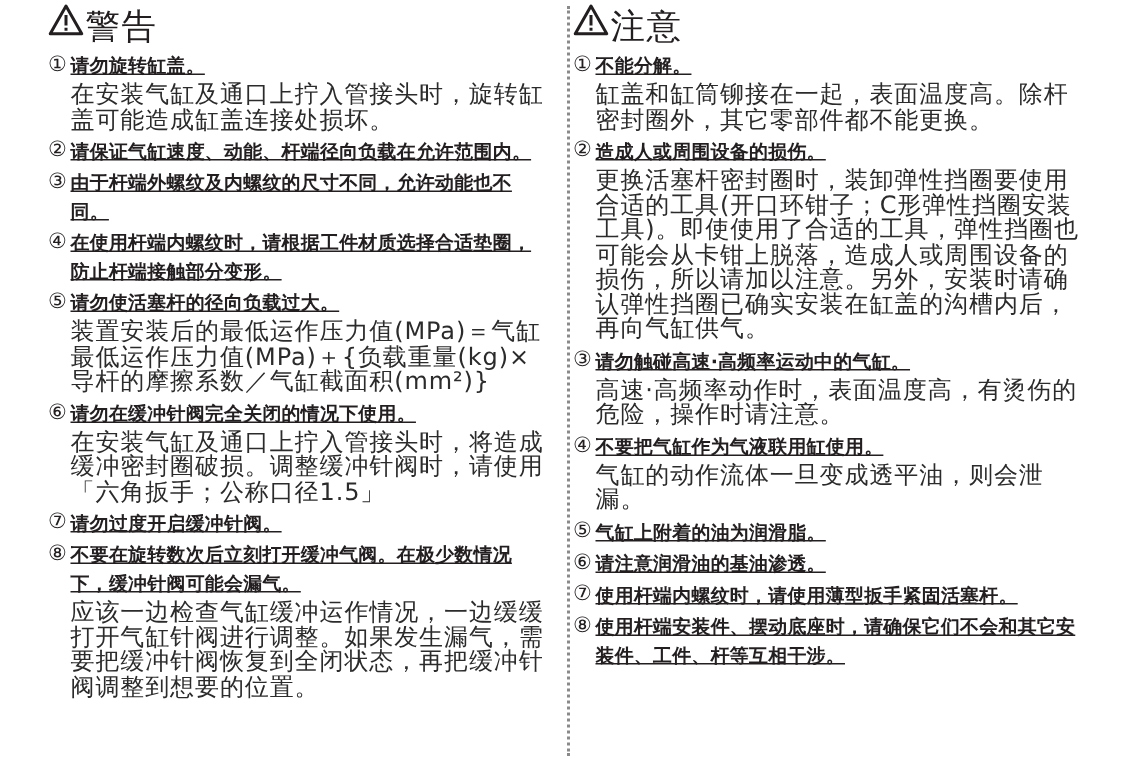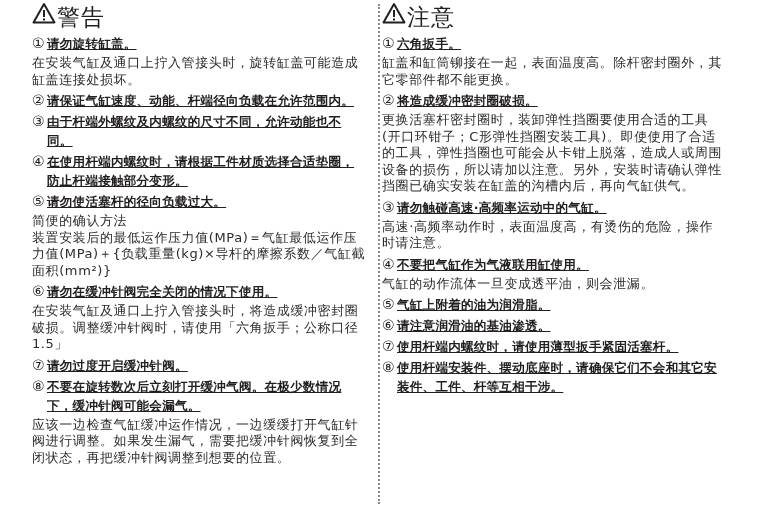--- a/index.html
+++ b/index.html
@@ -22,21 +22,21 @@
   }
   .warn-icon { width: 24px; height: 22px; margin-right: 1px; }
   .item { margin-top: 2px; }
   .item-head {
     display: flex; font-size: 12.6px; font-weight: bold; line-height: 19px;
     letter-spacing: 0.2px;
   }
   .num { flex: 0 0 auto; width: 15px; font-weight: normal; font-size: 14px; line-height: 19px; }
   .head-text { flex: 1; text-decoration: underline; }
   .item-body {
-    font-size: 13px; line-height: 16.5px;
+    margin-left: 15px; font-size: 16px; line-height: 16.5px;
     margin-top: 2px; margin-bottom: 3px; letter-spacing: 0.6px;
     color: #2b2b2b;
   }
   .item-body p { margin: 0; }
 </style>
 </head>
 <body>
 
 <div class="col col-left">
   <div class="section-title">
@@ -74,21 +74,20 @@
           <span class="num">④</span>
           <span class="head-text">在使用杆端内螺纹时，请根据工件材质选择合适垫圈，防止杆端接触部分变形。</span>
         </div>
       </div>
       <div class="item">
         <div class="item-head">
           <span class="num">⑤</span>
           <span class="head-text">请勿使活塞杆的径向负载过大。</span>
         </div>
         <div class="item-body">
-          <p>简便的确认方法</p>
           <p>装置安装后的最低运作压力值(MPa)＝气缸最低运作压力值(MPa)＋{负载重量(kg)×导杆的摩擦系数／气缸截面积(mm²)}</p>
         </div>
       </div>
       <div class="item">
         <div class="item-head">
           <span class="num">⑥</span>
           <span class="head-text">请勿在缓冲针阀完全关闭的情况下使用。</span>
         </div>
         <div class="item-body">
           <p>在安装气缸及通口上拧入管接头时，将造成缓冲密封圈破损。调整缓冲针阀时，请使用「六角扳手；公称口径1.5」</p>
@@ -120,30 +119,30 @@
       <path d="M12 2 L22.5 20.5 L1.5 20.5 Z" fill="none" stroke="#231f20" stroke-width="2" stroke-linejoin="round"></path>
       <rect x="11" y="8" width="2" height="7" fill="#231f20"></rect>
       <rect x="11" y="16.5" width="2" height="2" fill="#231f20"></rect>
     </svg>
     <span>注意</span>
   </div>
   <div id="caution-items">
       <div class="item">
         <div class="item-head">
           <span class="num">①</span>
-          <span class="head-text">六角扳手。</span>
+          <span class="head-text">不能分解。</span>
         </div>
         <div class="item-body">
           <p>缸盖和缸筒铆接在一起，表面温度高。除杆密封圈外，其它零部件都不能更换。</p>
         </div>
       </div>
       <div class="item">
         <div class="item-head">
           <span class="num">②</span>
-          <span class="head-text">将造成缓冲密封圈破损。</span>
+          <span class="head-text">造成人或周围设备的损伤。</span>
         </div>
         <div class="item-body">
           <p>更换活塞杆密封圈时，装卸弹性挡圈要使用合适的工具(开口环钳子；C形弹性挡圈安装工具)。即使使用了合适的工具，弹性挡圈也可能会从卡钳上脱落，造成人或周围设备的损伤，所以请加以注意。另外，安装时请确认弹性挡圈已确实安装在缸盖的沟槽内后，再向气缸供气。</p>
         </div>
       </div>
       <div class="item">
         <div class="item-head">
           <span class="num">③</span>
           <span class="head-text">请勿触碰高速·高频率运动中的气缸。</span>
         </div>

